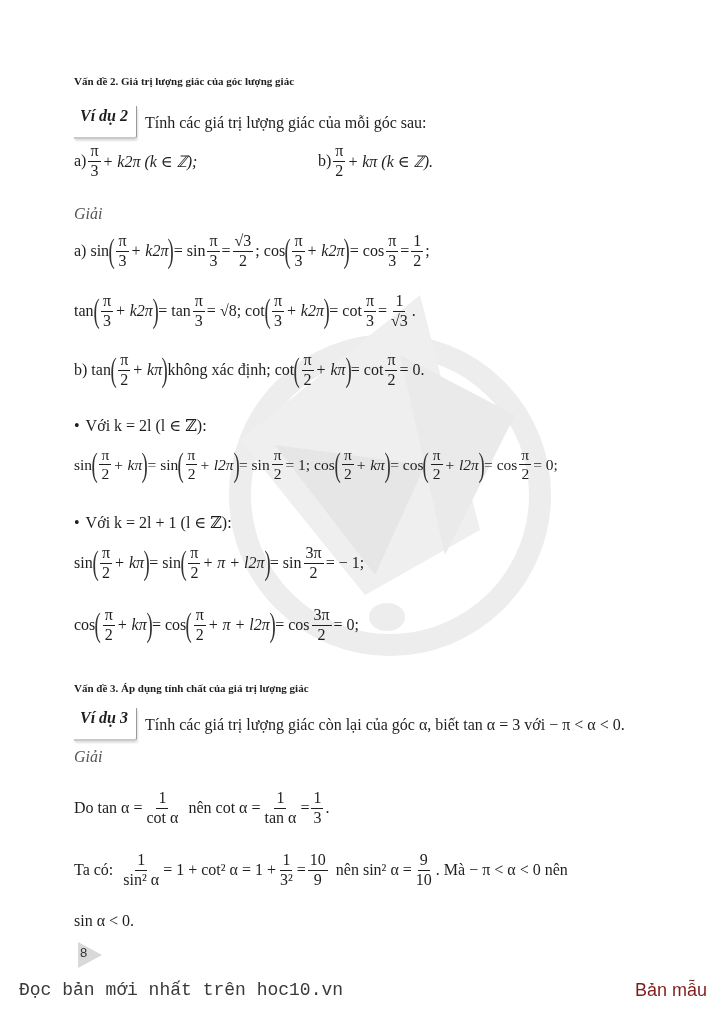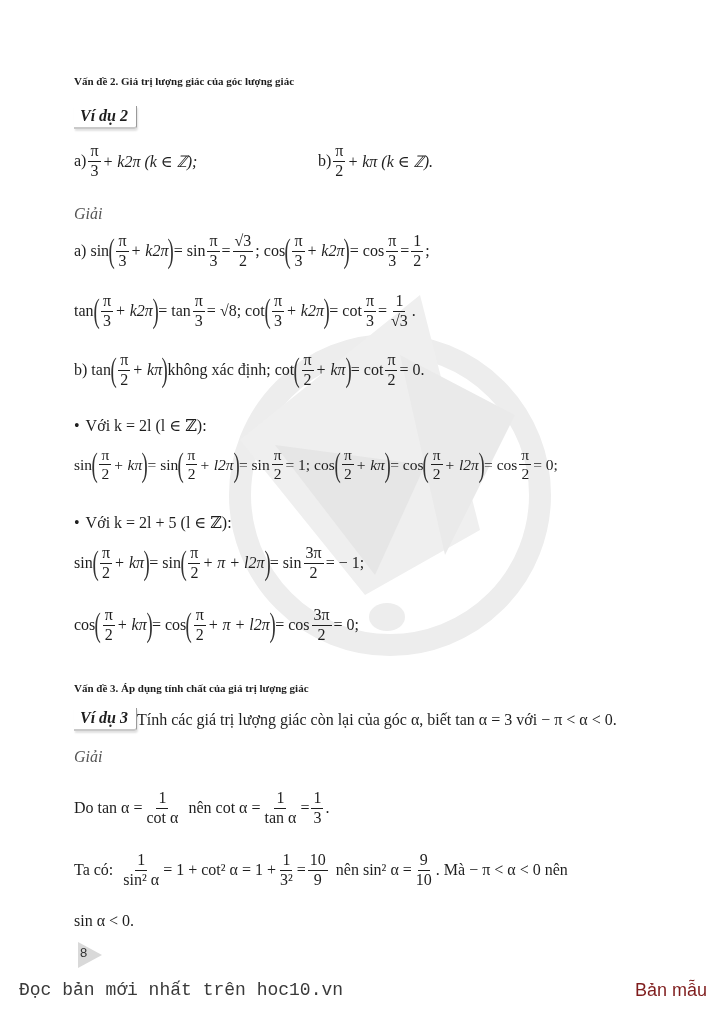--- a/index.html
+++ b/index.html
@@ -6,21 +6,21 @@
   body {
     width:721px; height:1024px; background:#ffffff; position:relative; overflow:hidden;
     font-family:"Liberation Serif", "DejaVu Serif", serif; color:#1e1e1e;
   }
   .watermark { position:absolute; left:215px; top:295px; width:340px; height:380px; z-index:0; pointer-events:none; }
   .heading { position:absolute; left:74px; font-weight:bold; font-size:11px; white-space:nowrap; }
   .line { position:absolute; left:74px; font-size:16px; white-space:nowrap; display:flex; align-items:center; }
   .italic { font-style:italic; }
   .badge {
     display:inline-block; font-style:italic; font-weight:bold; font-size:16px;
-    padding:1px 8px 2px 6px; border-bottom:2px solid #c9c9c9;
+    padding:1px 8px 12px 6px; margin-right:8px; border-bottom:2px solid #c9c9c9;
     border-right:1.5px solid #9a9a9a; transform:skewX(0deg);
     box-shadow: 1px 2px 2px rgba(0,0,0,0.12); border-radius:0 0 3px 0;
   }
   .frac { display:inline-flex; flex-direction:column; align-items:center; vertical-align:middle; margin:0 2px; line-height:1.05; }
   .frac .num { border-bottom:1px solid #1e1e1e; padding:0 2px 1px; }
   .frac .den { padding:1px 2px 0; }
   .paren { font-size:34px; font-weight:100; line-height:1; transform:scaleX(0.55); display:inline-block; margin:0 -3px; color:#333; }
   .gap { display:inline-block; width:6px; }
   .page-num {
     position:absolute; left:78px; top:942px; width:0; height:0;
@@ -38,20 +38,21 @@
   <polygon points="25,145 205,0 265,235 150,300" fill="#efefef"></polygon>
   <polygon points="60,150 160,280 210,170" fill="#e6e6e6"></polygon>
   <polygon points="185,60 300,120 230,260" fill="#eaeaea"></polygon>
   <ellipse cx="172" cy="322" rx="18" ry="14" fill="#ededed"></ellipse>
 </svg>
 
 <div class="heading" style="top:75px">Vấn đề 2. Giá trị lượng giác của góc lượng giác</div>
 
 <div class="line" style="top:106px">
   <span class="badge">Ví dụ 2</span>
+  <span>Tính các giá trị lượng giác của mỗi góc sau:</span>
 </div>
 
 <div class="line" style="top:143px">
   <span>a)</span>
   <span class="frac">
       <span class="num">π</span>
       <span class="den">3</span>
     </span>
   <span class="italic">+ k2π (k ∈ ℤ);</span>
 </div>
@@ -214,21 +215,21 @@
   <span class="frac">
       <span class="num">π</span>
       <span class="den">2</span>
     </span>
   <span>= 0;</span>
 </div>
 
 <div class="line" style="top:513px">
   <span>•</span>
     <span class="gap"></span>
-  <span>Với k = 2l + 5 (l ∈ ℤ):</span>
+  <span>Với k = 2l + 1 (l ∈ ℤ):</span>
 </div>
 
 <div class="line" style="top:545px">
   <span>sin</span>
   <span class="paren">(</span>
   <span class="frac">
       <span class="num">π</span>
       <span class="den">2</span>
     </span>
   <span class="italic">+ kπ</span>

